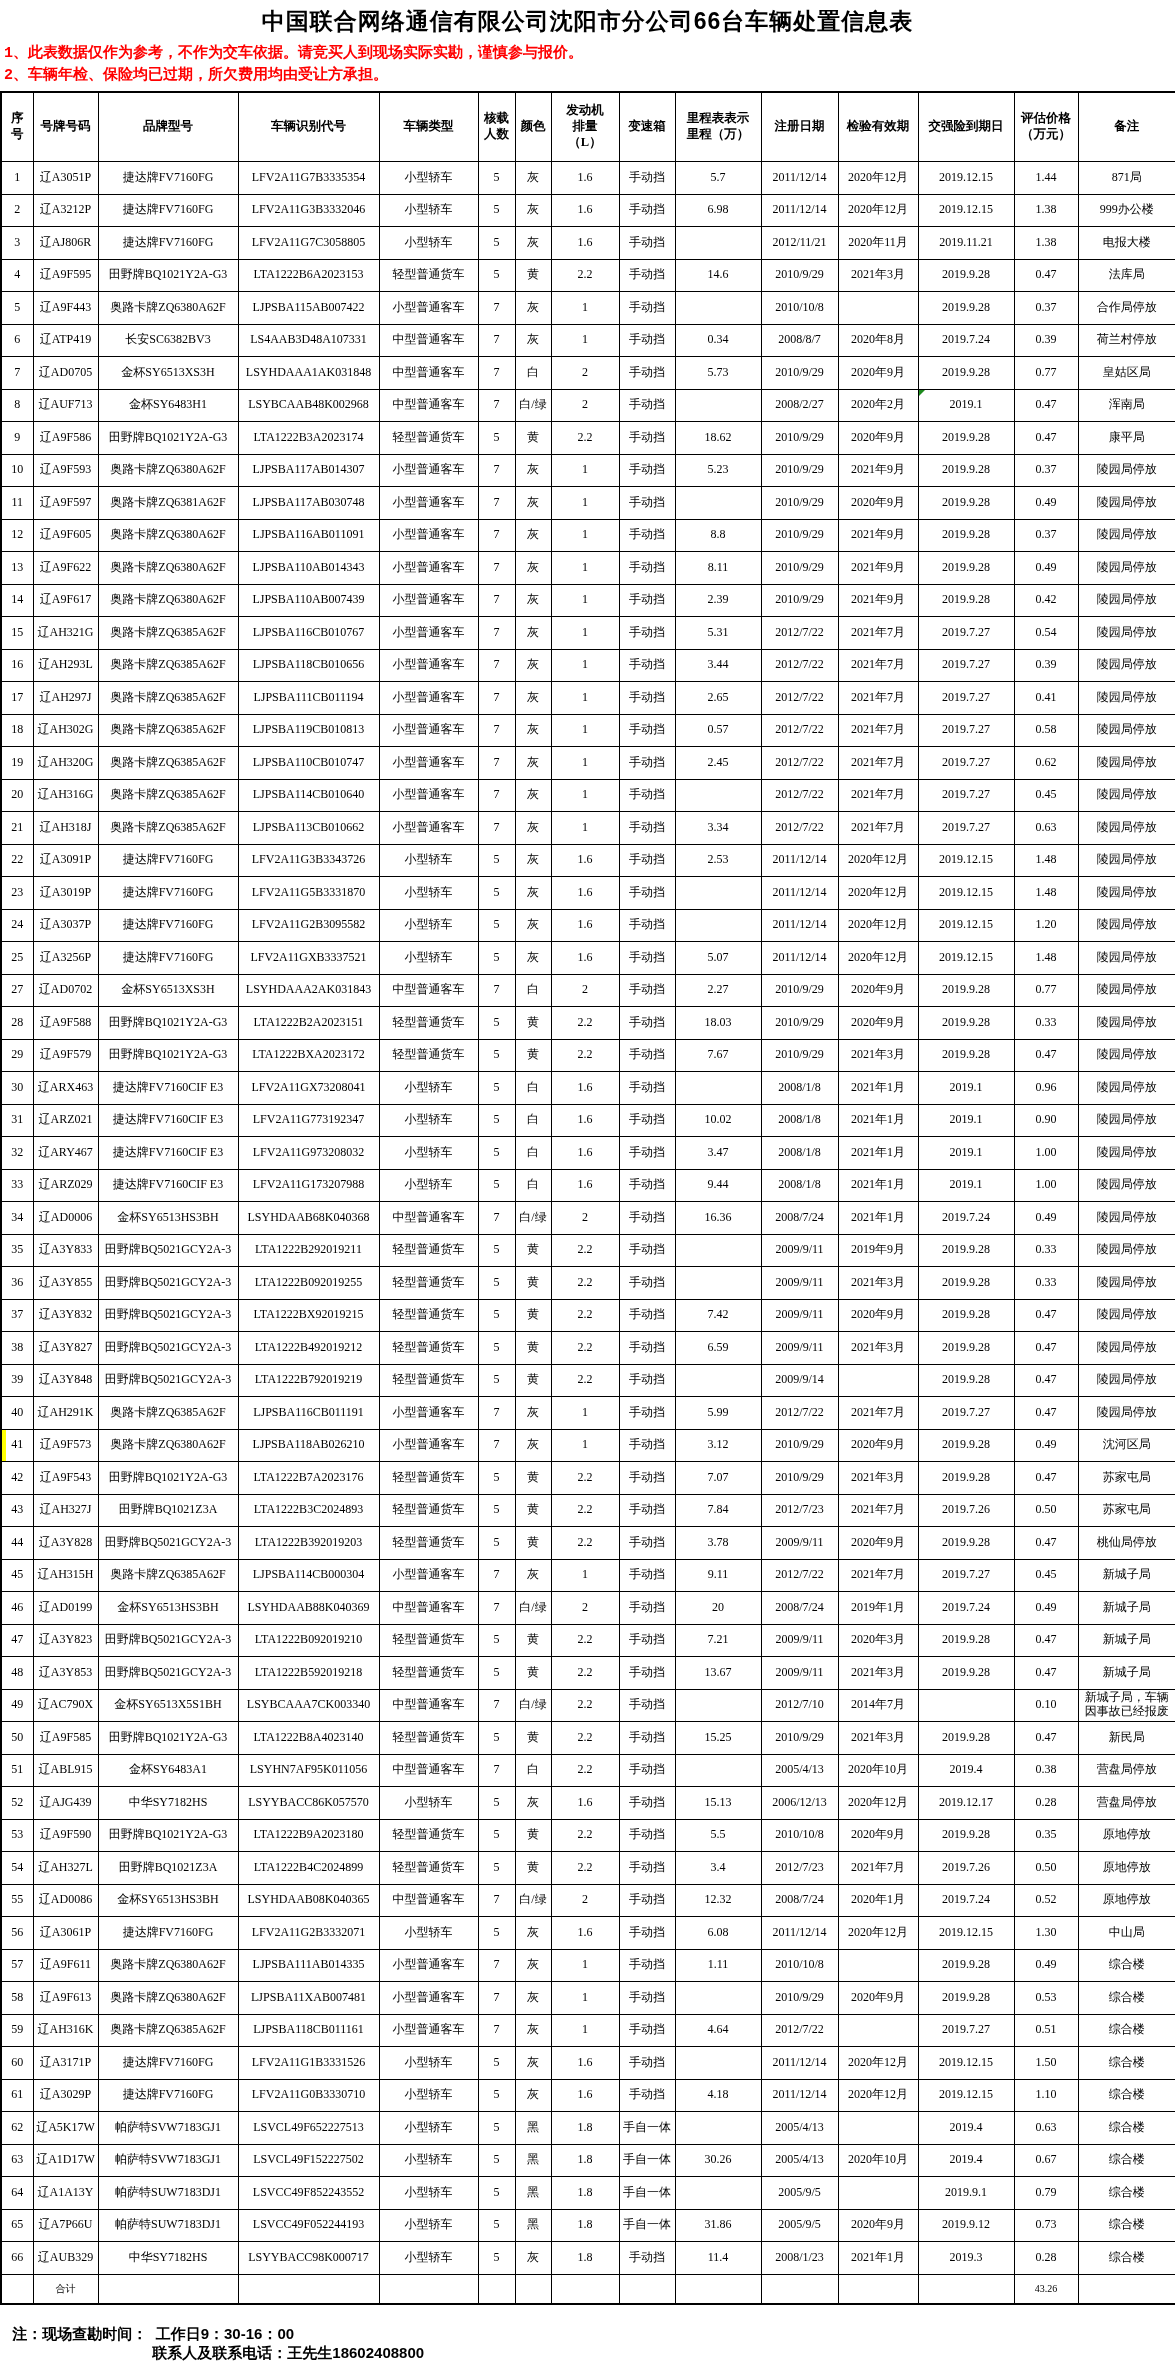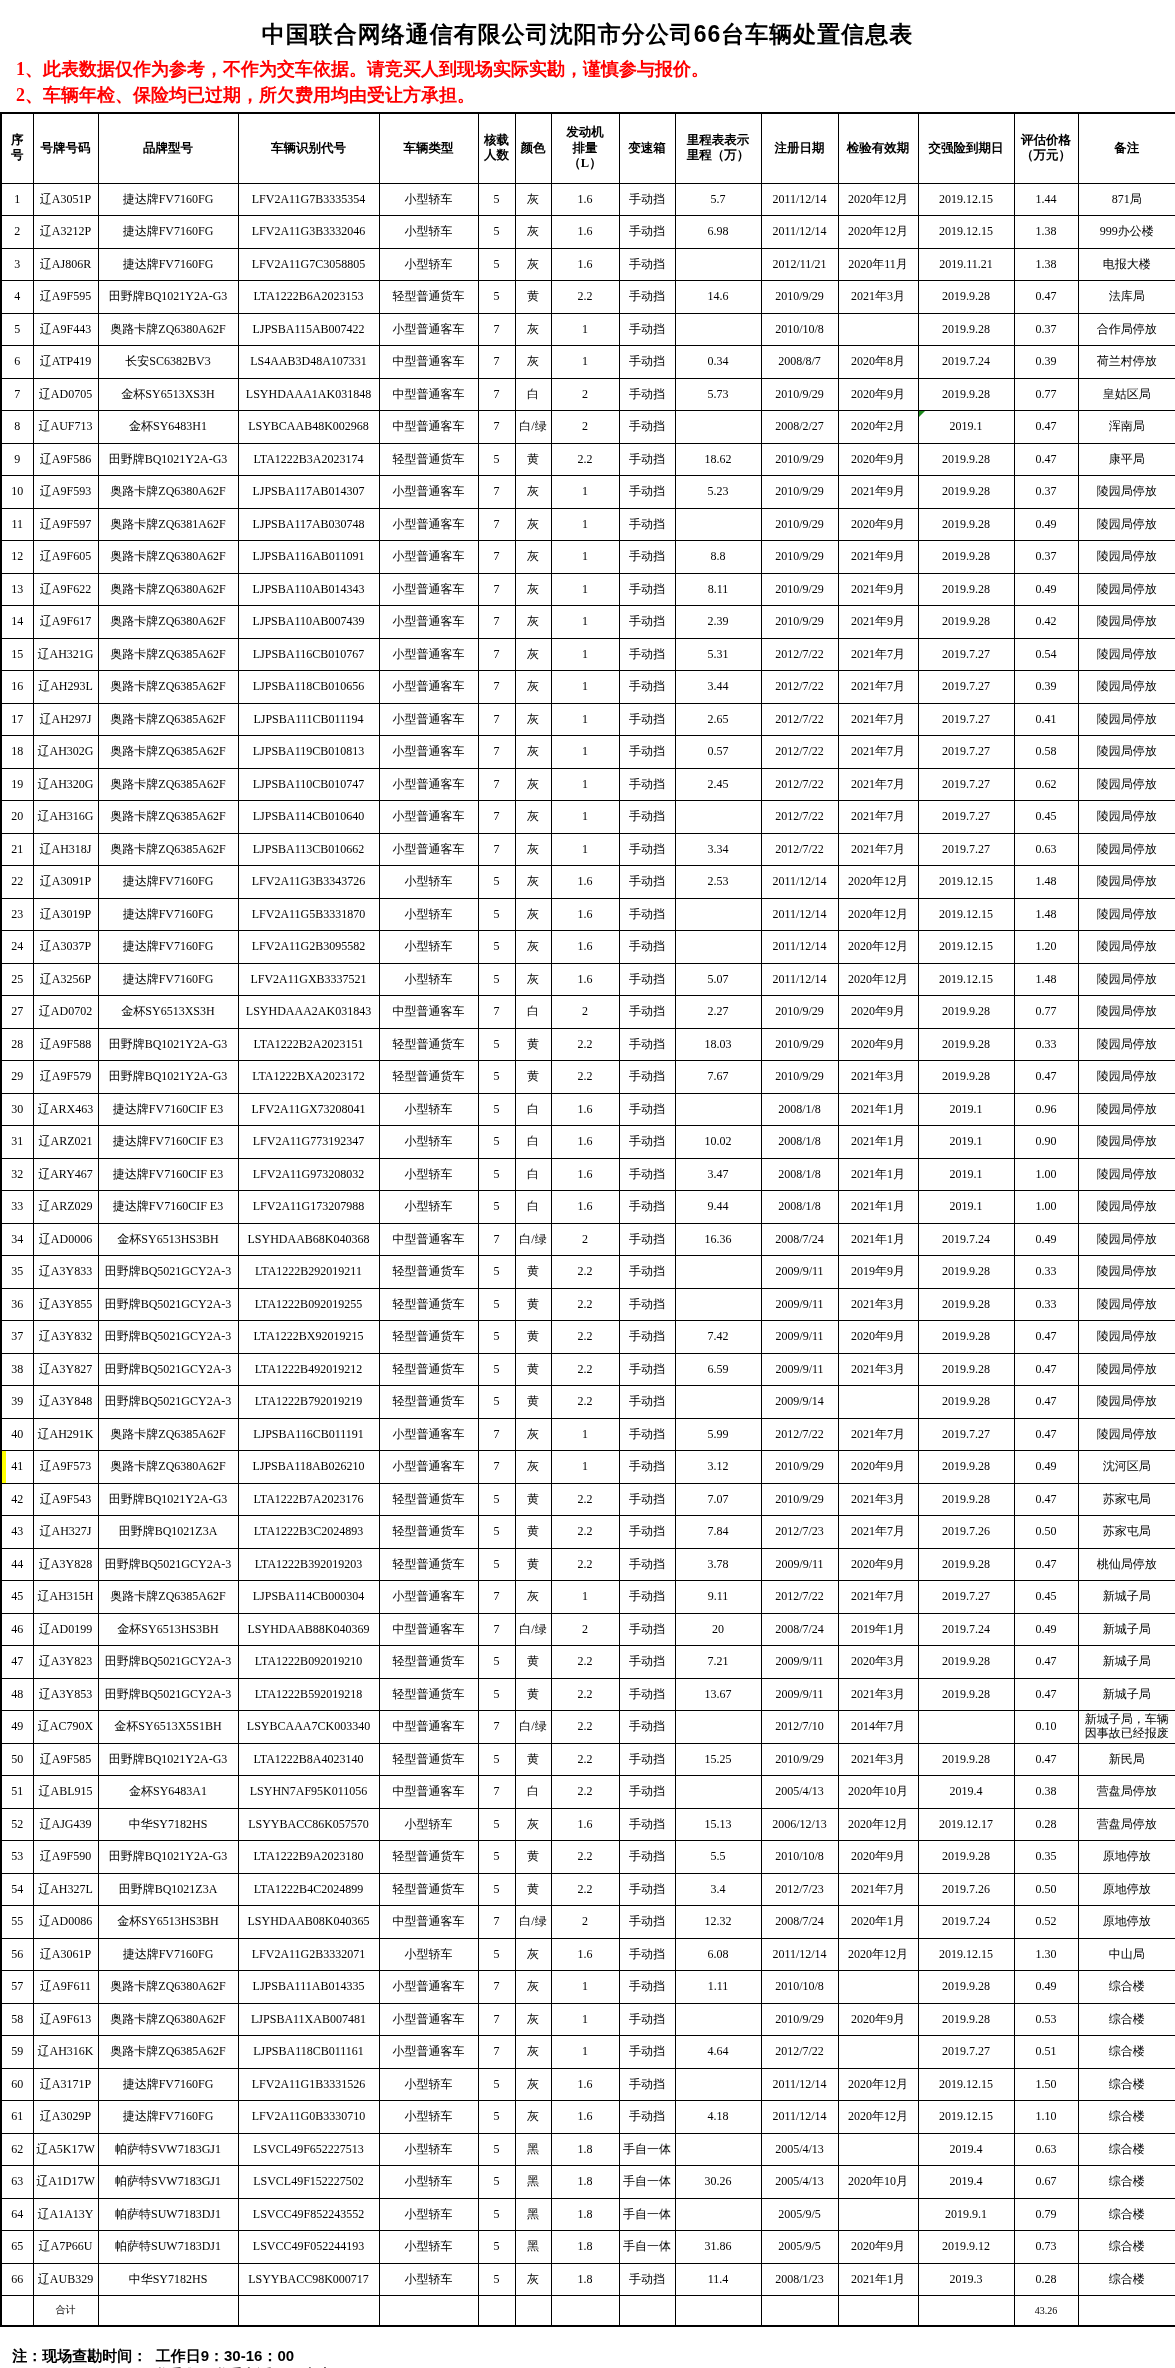--- a/index.html
+++ b/index.html
@@ -1,18 +1,18 @@
 <!DOCTYPE html>
 <html><head>
 <meta charset="utf-8">
 <style>
   html,body{margin:0;padding:0;background:#ffffff;}
   body{width:1175px;font-family:"Liberation Serif","DejaVu Serif",serif;color:#000;}
-  .page-title{font-family:"Liberation Sans","DejaVu Sans",sans-serif;font-weight:bold;font-size:23px;text-align:center;padding-top:19px;letter-spacing:1px;}
-  .notes{font-family:Liberation Serif, serif;font-weight:bold;font-size:18px;color:#ff0000;margin:6px 0 4px 16px;line-height:1.45;}
+  .page-title{font-family:"Liberation Sans","DejaVu Sans",sans-serif;font-weight:bold;font-size:23px;text-align:center;padding-top:6px;letter-spacing:1px;}
+  .notes{font-family:Liberation Mono, monospace;font-weight:bold;font-size:15px;color:#ff0000;margin:6px 0 4px 4px;line-height:1.45;}
   .note-line{white-space:pre;}
   table.veh{border-collapse:collapse;table-layout:fixed;width:1175px;margin-top:2px;}
   table.veh td,table.veh th{border:1px solid #000;overflow:hidden;font-size:12px;text-align:center;vertical-align:middle;padding:0 1px;box-sizing:border-box;}
   table.veh{border:2px solid #000;}
   table.veh th{font-weight:bold;white-space:pre-line;height:70px;line-height:1.25;font-size:12.5px;}
   table.veh tbody td{height:32.5px;line-height:1.15;}
   td.col-14{text-align:left;font-size:10.5px;padding:0 2px;line-height:1.2;}
   td.col-0{font-size:11.5px;}
   td.col-3{font-size:11.5px;letter-spacing:0;}
   tr.total-row td{height:30px;font-size:10px;}

